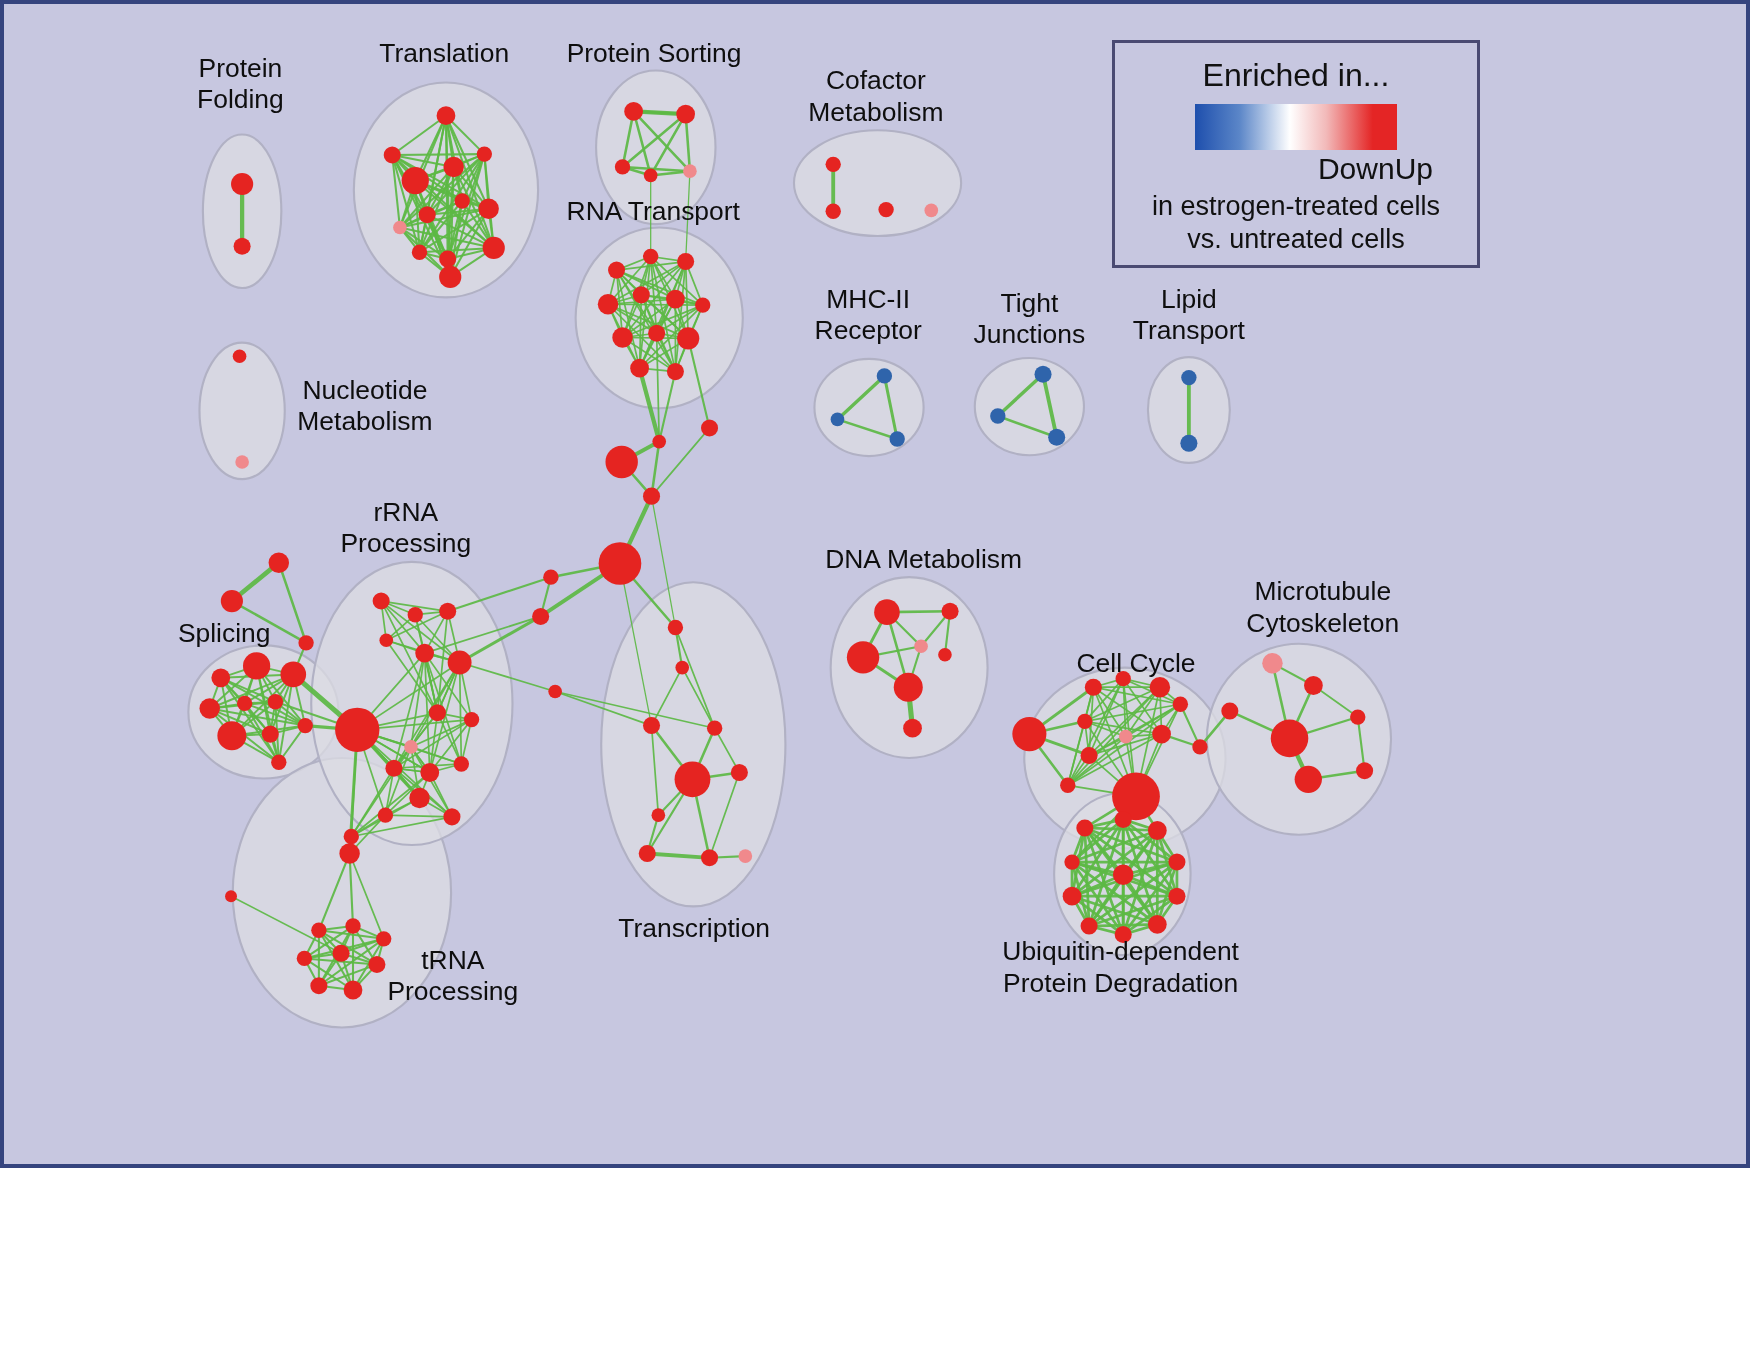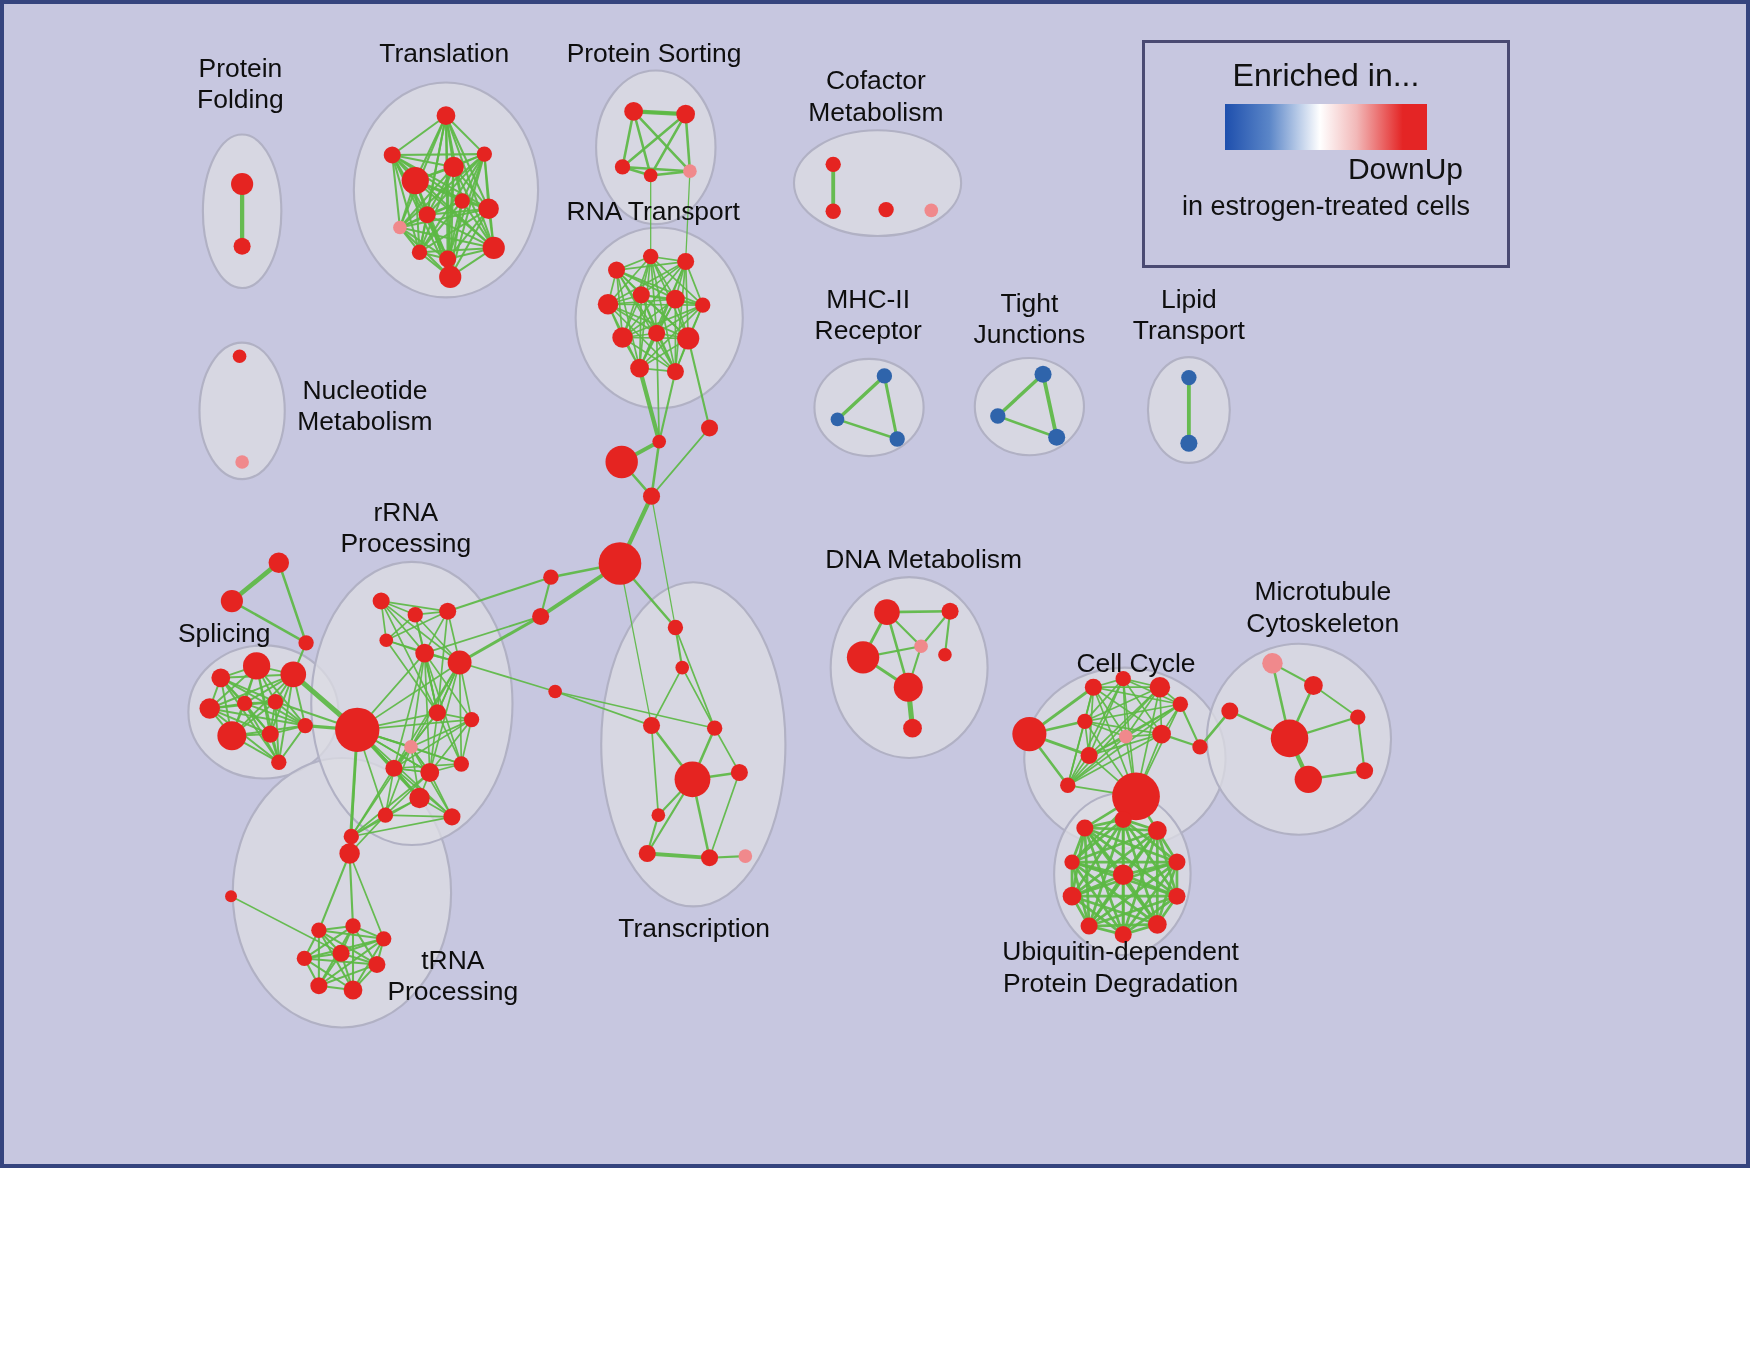--- a/index.html
+++ b/index.html
@@ -4,21 +4,21 @@
 <style>
   html,body{margin:0;padding:0;background:#ffffff;}
   .canvas{
     position:relative;width:1750px;height:1168px;box-sizing:border-box;
     border:4px solid #35447e;background:#c7c7e0;overflow:hidden;
     font-family:"Liberation Sans",sans-serif;
   }
   .net-svg{position:absolute;left:0;top:0;width:100%;height:100%;}
   .net-svg text{font-family:"Liberation Sans",sans-serif;}
   .legend{
-    position:absolute;left:1138px;top:36px;width:368px;height:228px;
+    position:absolute;left:1108px;top:36px;width:368px;height:228px;
     box-sizing:border-box;border:3px solid #4a4a72;text-align:center;color:#111;
   }
   .legend-title{font-size:32px;margin-top:14px;}
   .legend-gradient{width:202px;height:46px;margin:10px auto 0;}
   .legend-row{display:flex;justify-content:flex-end;width:274px;margin:2px auto 0;font-size:30px;}
   .legend-captions{margin-top:4px;}
   .legend-caption{font-size:27px;line-height:33px;}
 </style>
 </head>
 <body>
@@ -721,16 +721,17 @@
 
   <div class="legend" id="legend" style="border-color: rgb(74, 74, 114);">
     <div class="legend-title">Enriched in...</div>
     <div class="legend-gradient" id="legend-gradient" style="background: linear-gradient(90deg, rgb(30, 79, 173) 0%, rgb(91, 134, 200) 22%, rgb(255, 255, 255) 47%, rgb(242, 185, 185) 65%, rgb(228, 37, 37) 88%, rgb(228, 37, 37) 100%);"></div>
     <div class="legend-row">
       <span>Down</span>
       <span>Up</span>
     </div>
     <div class="legend-captions">
       <div class="legend-caption">in estrogen-treated cells</div>
+      <div class="legend-caption">vs. untreated cells</div>
     </div>
   </div>
 
 </div>
 
 </body></html>

